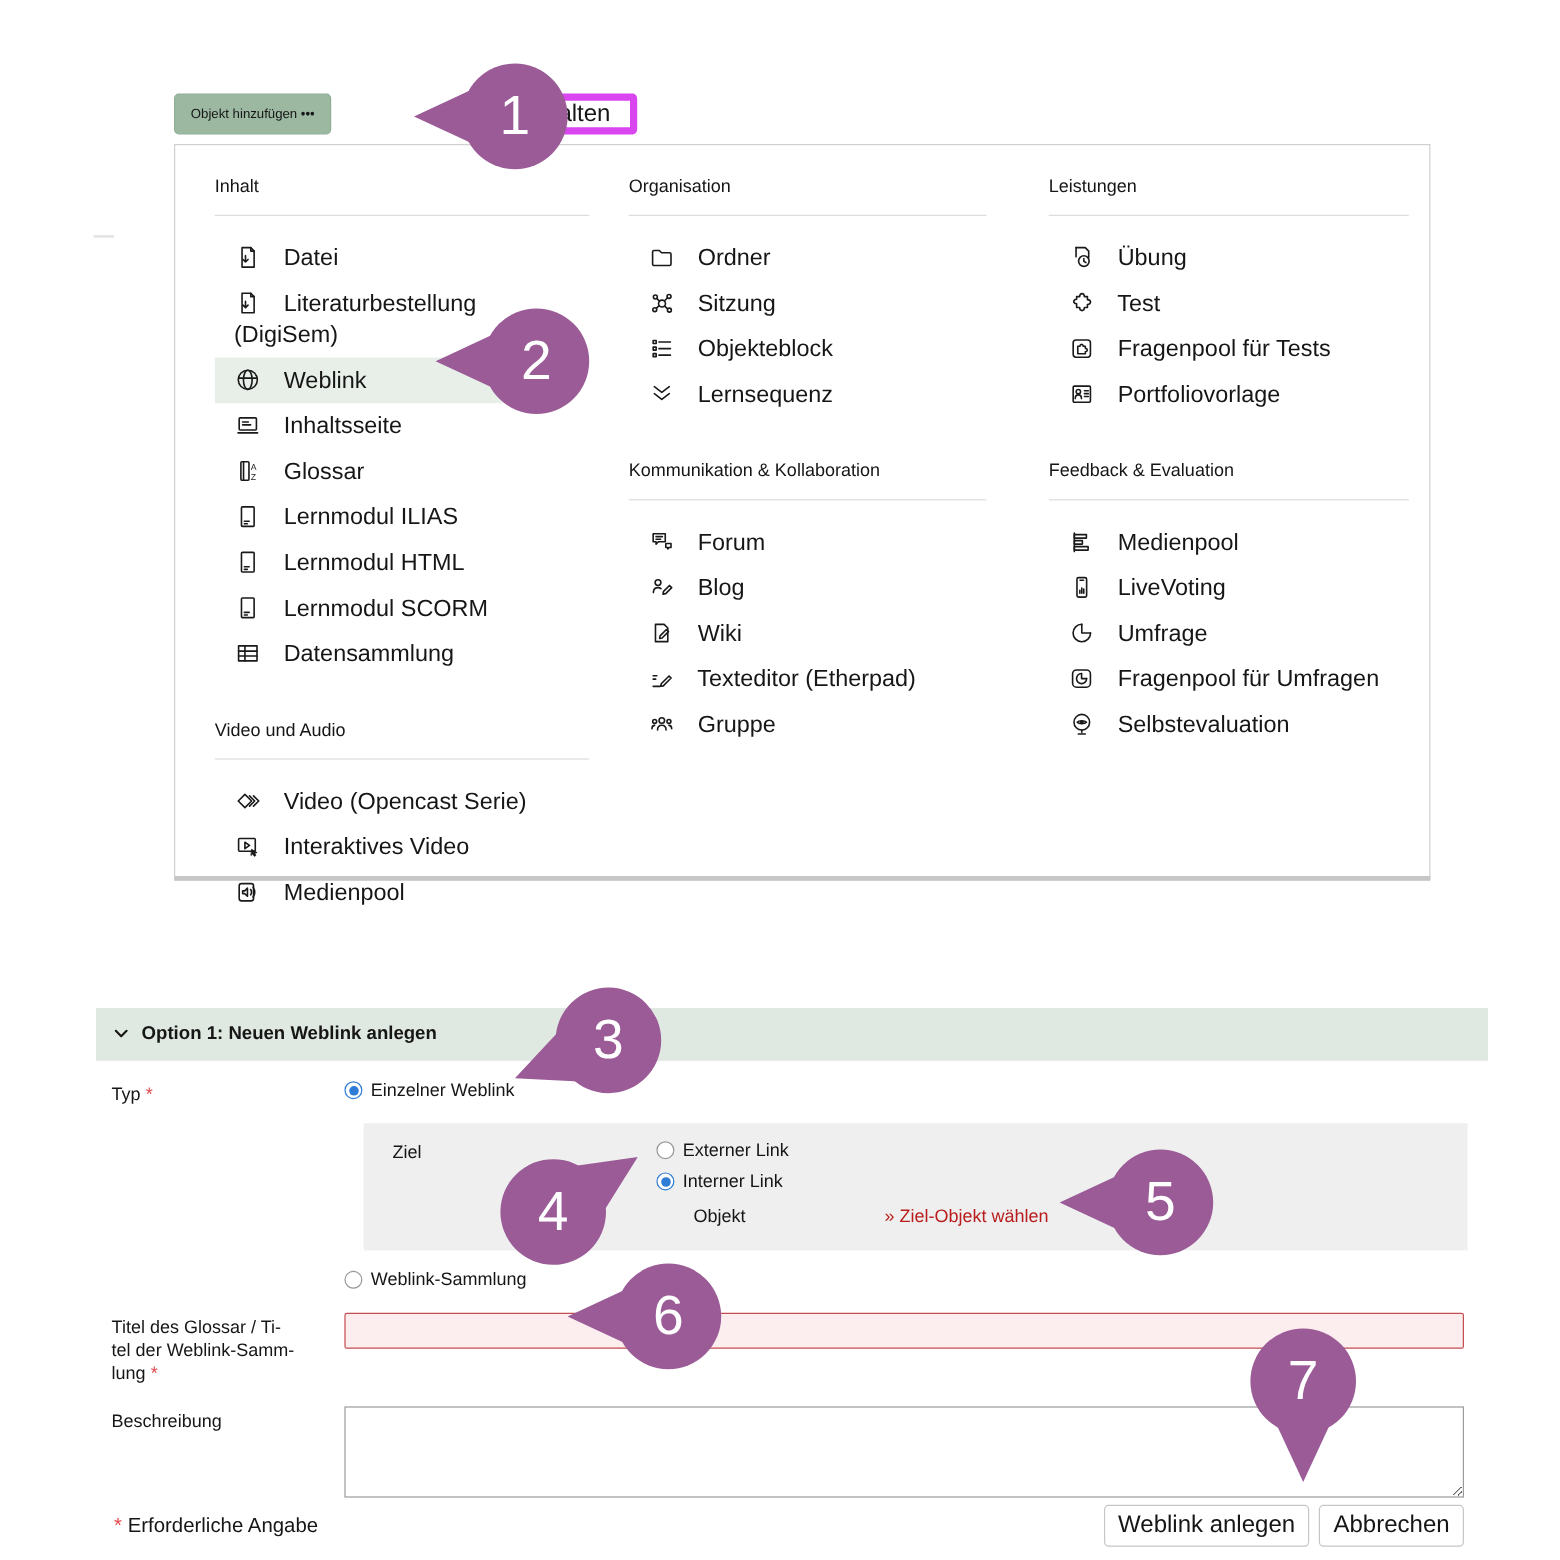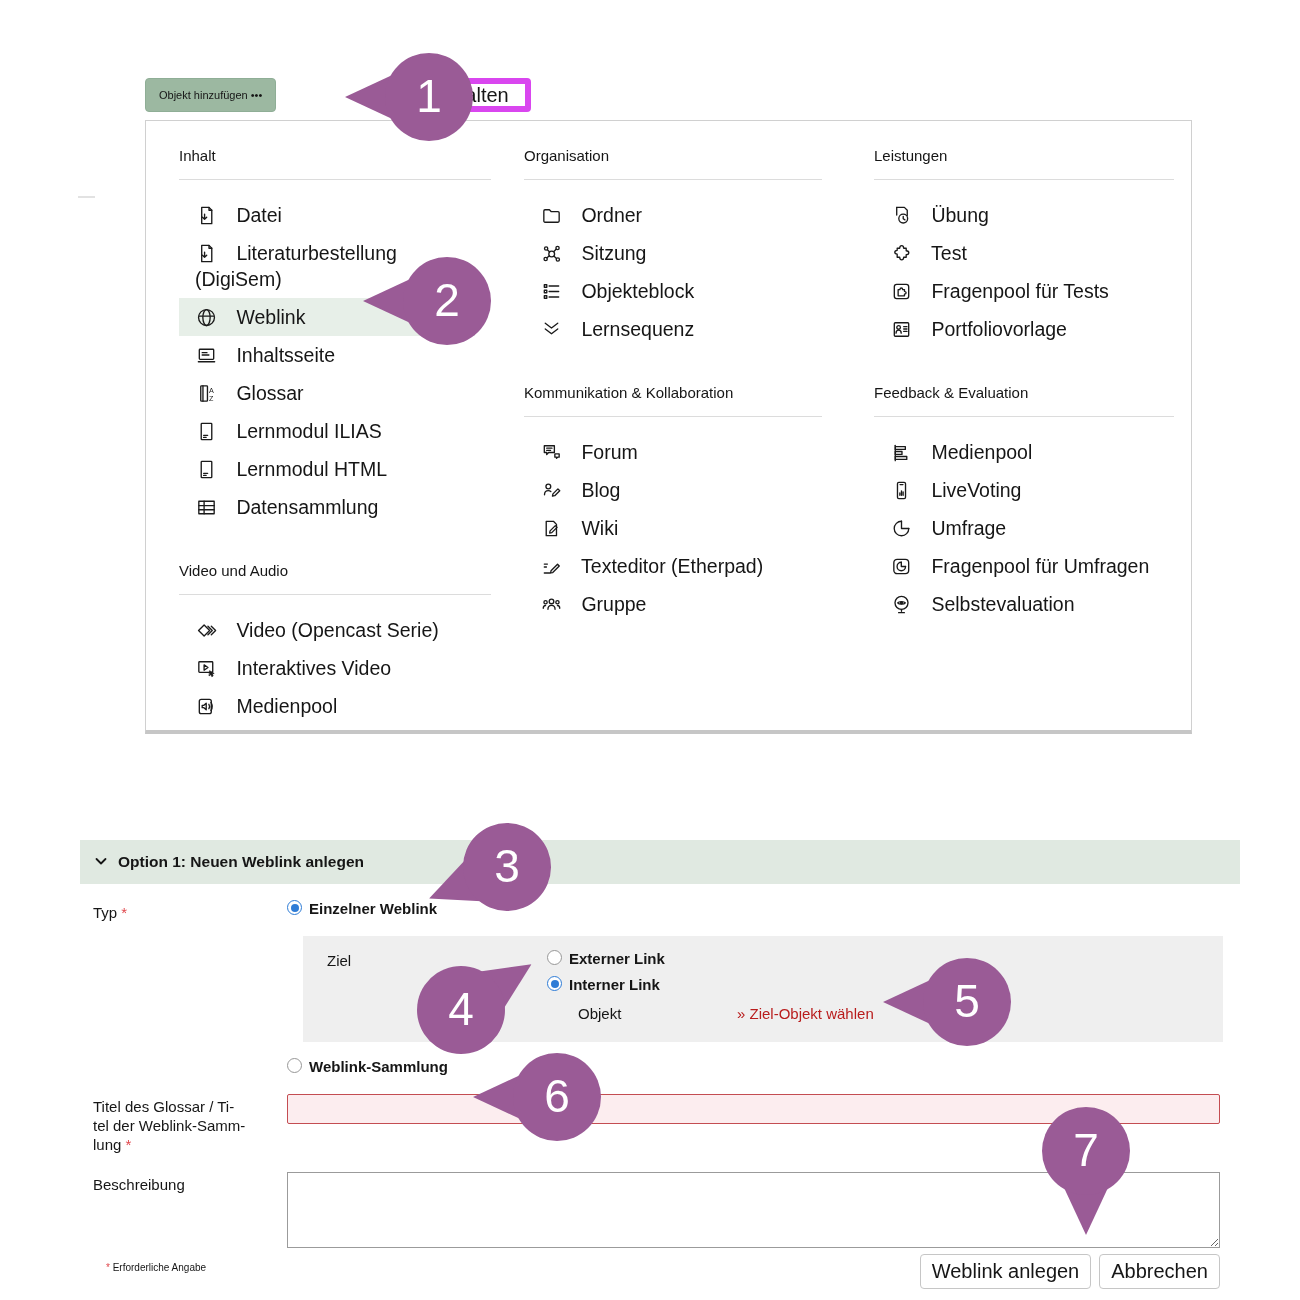--- a/index.html
+++ b/index.html
@@ -44,21 +44,21 @@
   .ic text{stroke:none;fill:#1a1a1a;font-family:"Liberation Sans",sans-serif;}
   
   .form{position:absolute;left:80px;top:840px;width:1160px;font-size:15px;}
   .form-header{
     height:44px;background:#e0e9e1;display:flex;align-items:center;
     padding-left:14px;box-sizing:border-box;font-weight:700;font-size:15.5px;gap:10px;
   }
   .frow{position:relative;margin-top:16px;min-height:22px;}
   .flabel{position:absolute;left:13px;top:3px;width:178px;line-height:19px;}
   .ffield{margin-left:207px;}
-  .radio-line{display:flex;align-items:flex-start;font-weight:bold;}
+  .radio-line{display:flex;align-items:center;}
   .radio{
     width:15px;height:15px;border-radius:50%;display:inline-block;flex:0 0 15px;
     background:#fff;border:1px solid #979797;box-sizing:border-box;margin-right:7px;cursor:pointer;
   }
   .radio.sel{border:1.5px solid #2e7cd6;position:relative;}
   .radio.sel::after{content:"";position:absolute;top:2.5px;left:2.5px;right:2.5px;bottom:2.5px;background:#2e7cd6;border-radius:50%;}
   .graybox{
     margin-left:223px;margin-top:14px;width:920px;box-sizing:border-box;
     background:#efefef;padding:14px 0 20px 24px;display:flex;
   }
@@ -71,21 +71,21 @@
   .req{color:#e0474c;}
   .title-input{
     width:933px;height:30px;box-sizing:border-box;border:1px solid #c44d52;
     background:#fcedef;border-radius:2px;font-family:inherit;font-size:15px;padding:0 8px;
   }
   .desc-textarea{
     width:933px;height:76px;box-sizing:border-box;border:1px solid #9b9b9b;
     resize:vertical;font-family:inherit;font-size:15px;display:block;
   }
   .footer-row{margin-top:6px;display:flex;align-items:flex-start;}
-  .footnote{margin-left:26px;font-size:10px;padding-top:8px;}
+  .footnote{margin-left:15px;font-size:17px;padding-top:8px;}
   .btns{margin-left:auto;margin-right:20px;display:flex;gap:8px;}
   .btn{
     background:#fff;border:1px solid #c6c6c6;border-radius:4px;font-size:20px;
     padding:5px 11px;font-family:inherit;color:#161616;cursor:pointer;
   }
   
   .callout{position:absolute;z-index:50;width:130px;height:100px;pointer-events:none;}
   .callout svg{display:block;position:absolute;left:0;top:0;}
   .co-num{
     position:absolute;left:52px;top:26px;width:64px;line-height:46px;
@@ -156,20 +156,27 @@
               <path d="M9 16h4.2M9 18.2h2.6"></path>
             </svg>
           <span>Lernmodul ILIAS</span>
         </li>
         <li class="mi">
           <svg class="ic" viewBox="0 0 24 24">
               <rect x="6.5" y="3.5" width="11" height="17" rx="0.8"></rect>
               <path d="M9 16h4.2M9 18.2h2.6"></path>
             </svg>
           <span>Lernmodul HTML</span>
+        </li>
+        <li class="mi">
+          <svg class="ic" viewBox="0 0 24 24">
+              <rect x="6.5" y="3.5" width="11" height="17" rx="0.8"></rect>
+              <path d="M9 16h4.2M9 18.2h2.6"></path>
+            </svg>
+          <span>Lernmodul SCORM</span>
         </li>
         <li class="mi">
           <svg class="ic" viewBox="0 0 24 24">
               <rect x="4" y="5.5" width="16" height="13"></rect>
               <path d="M4 10h16M4 14.3h16M9.5 5.5v13"></path>
             </svg>
           <span>Datensammlung</span>
         </li>
       </ul>
     </div>

